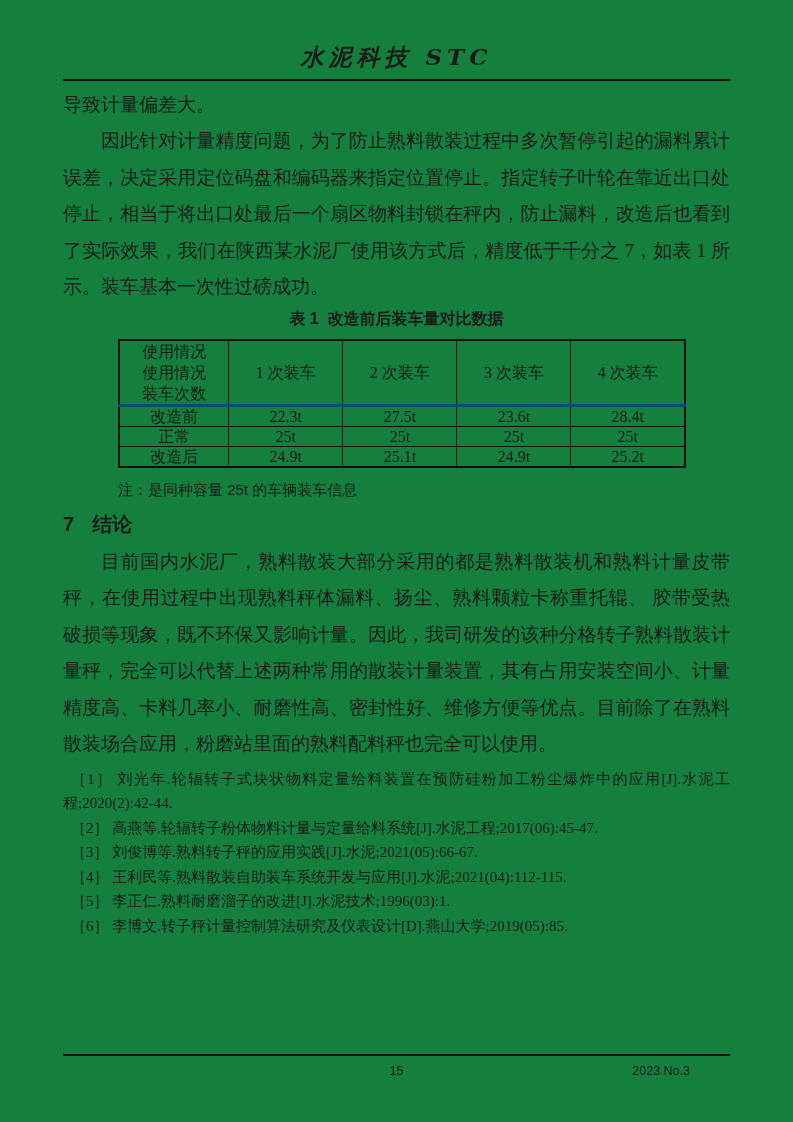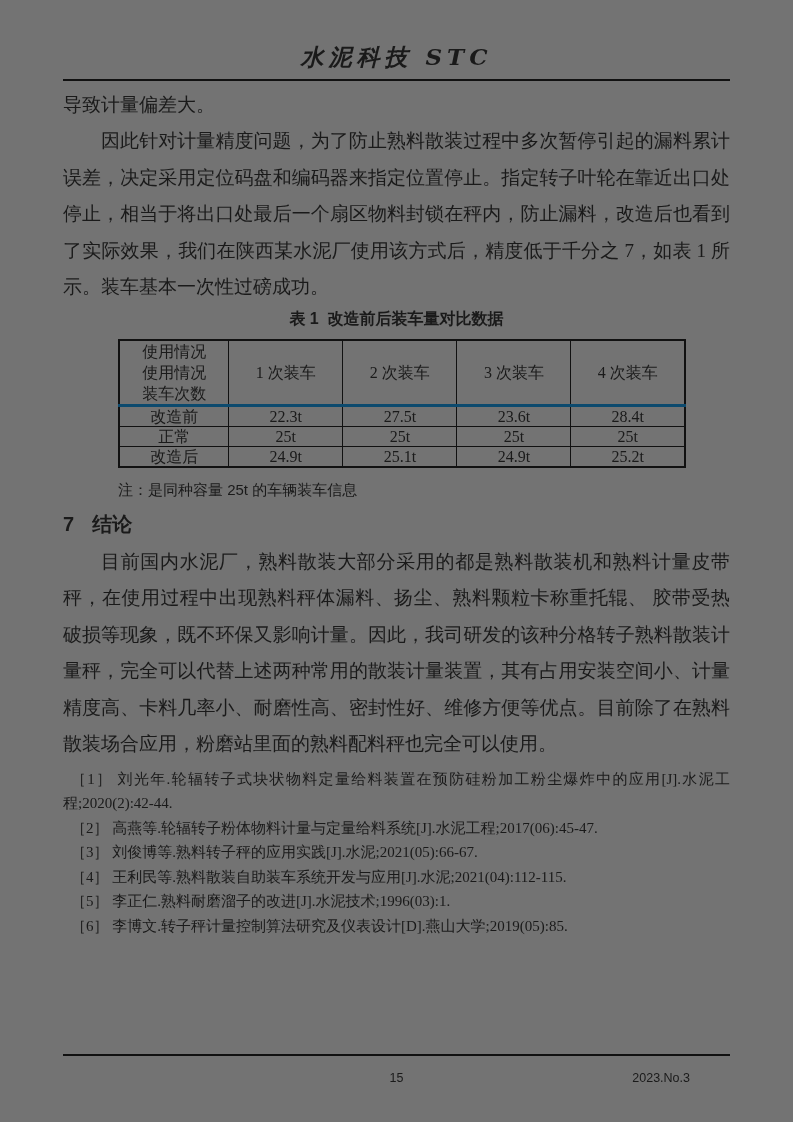--- a/index.html
+++ b/index.html
@@ -2,21 +2,21 @@
 <html><head>
 <meta charset="utf-8">
 <style>
   * { margin: 0; padding: 0; box-sizing: border-box; }
   html, body { background: #e8e8e8; }
   .page {
     position: relative;
     width: 793px;
     height: 1122px;
     margin: 0 auto;
-    background: #737373;
+    background: #15803d;
     color: #1a1a1a;
     font-family: "Liberation Serif", "DejaVu Serif", serif;
     overflow: hidden;
   }
   .content {
     padding: 0 63px;
   }
   
   .journal-header {
     margin-top: 42px;
@@ -100,21 +100,21 @@
     text-align: justify;
     text-indent: 8px;
   }
   
   .page-footer {
     position: absolute;
     left: 63px;
     right: 63px;
     top: 1054px;
     border-top: 2.5px solid #111;
-    padding-top: 15px;
+    padding-top: 8px;
     font-family: "Liberation Sans", sans-serif;
     font-size: 12.5px;
     height: 26px;
   }
   .page-num {
     position: absolute;
     left: 0; right: 0;
     text-align: center;
   }
   .issue-num {

